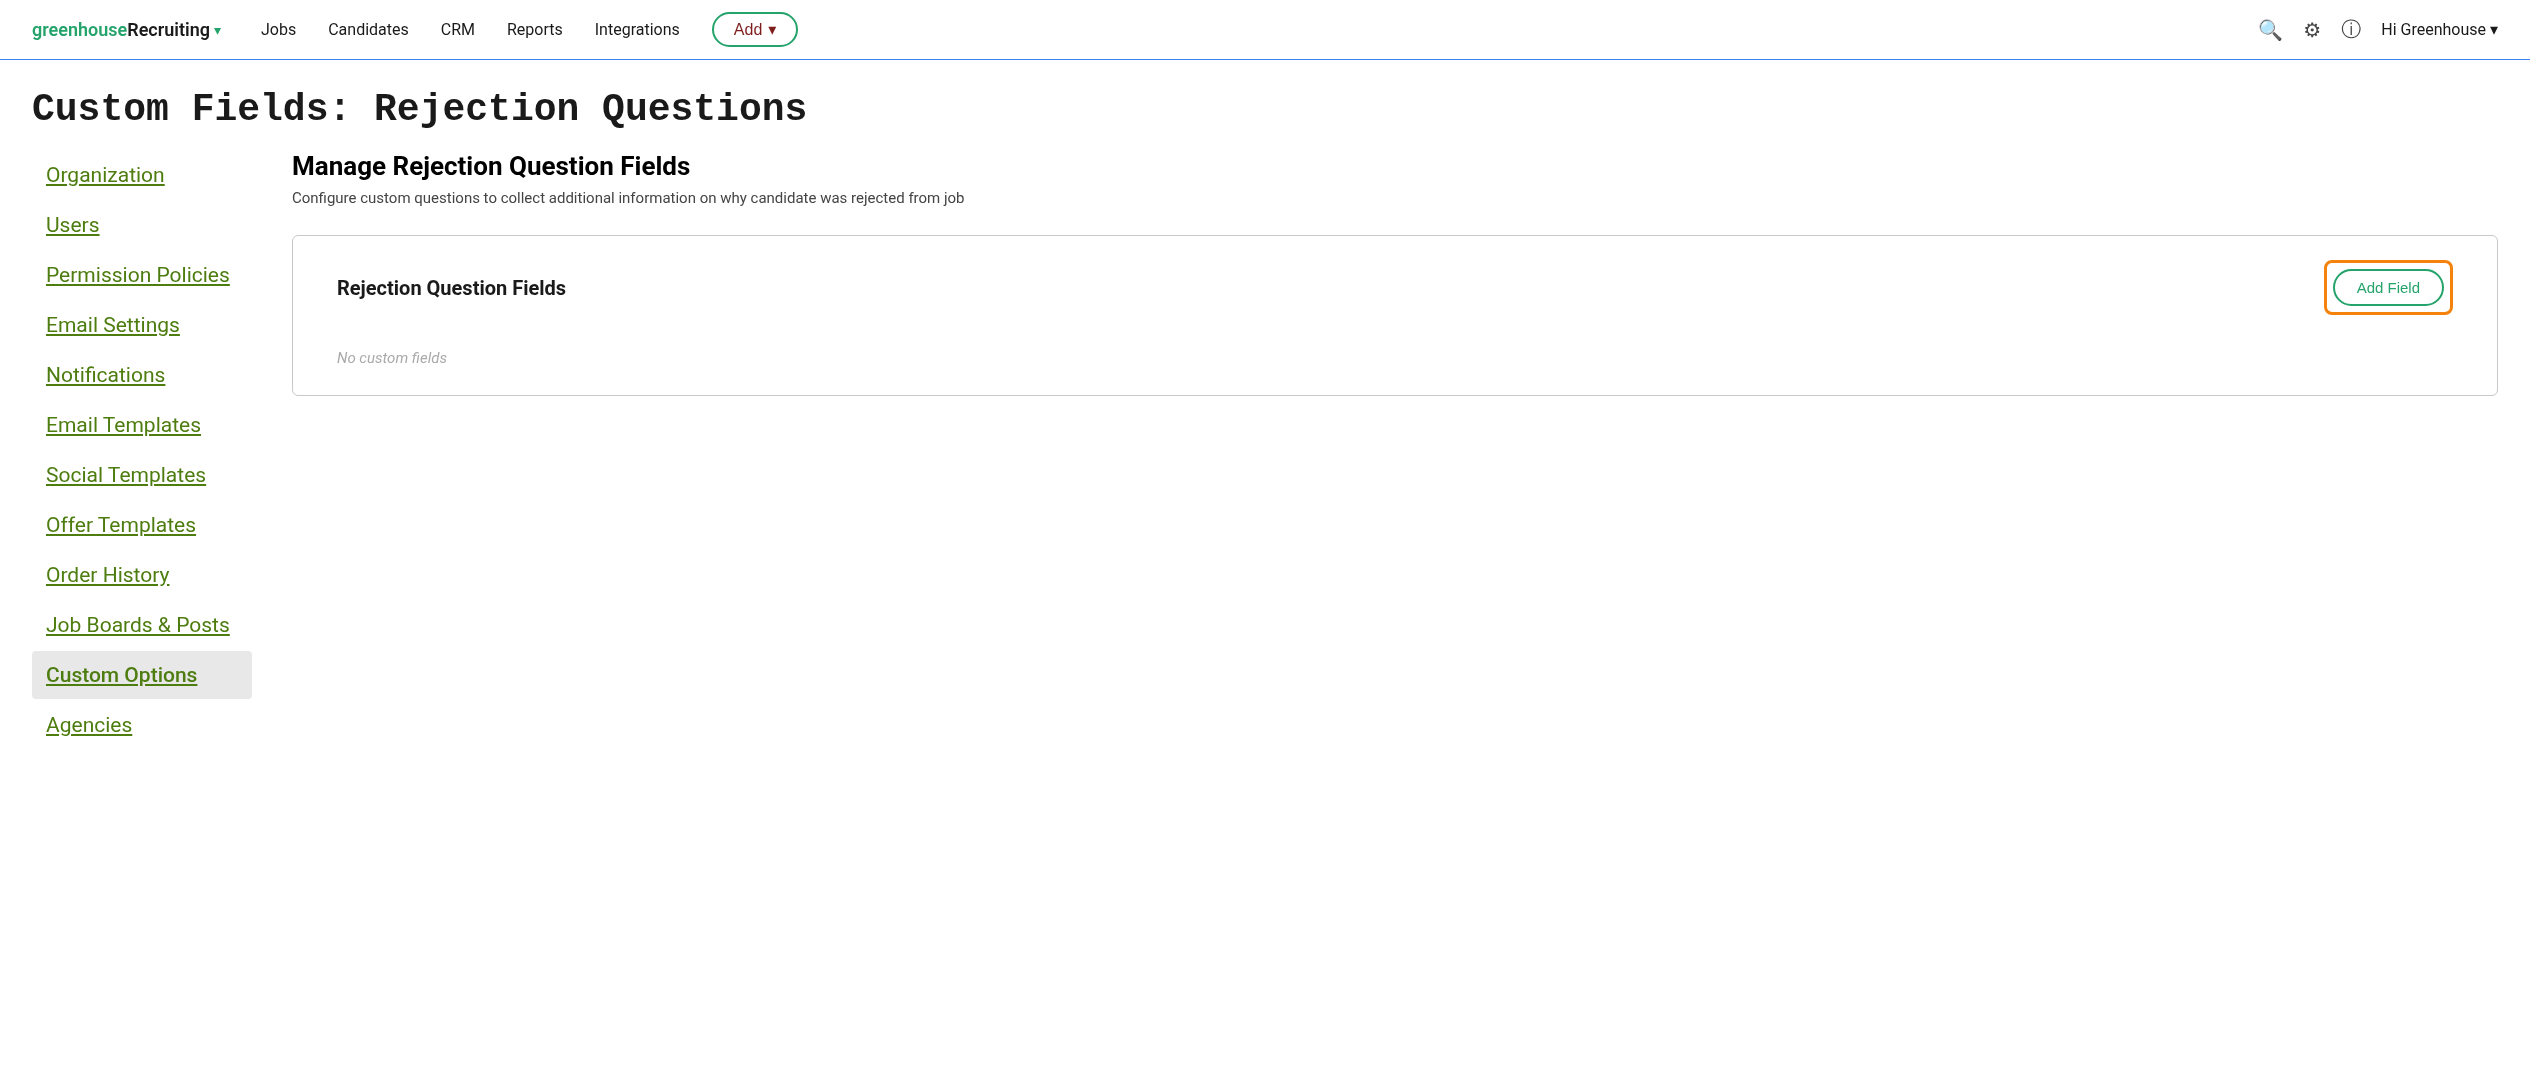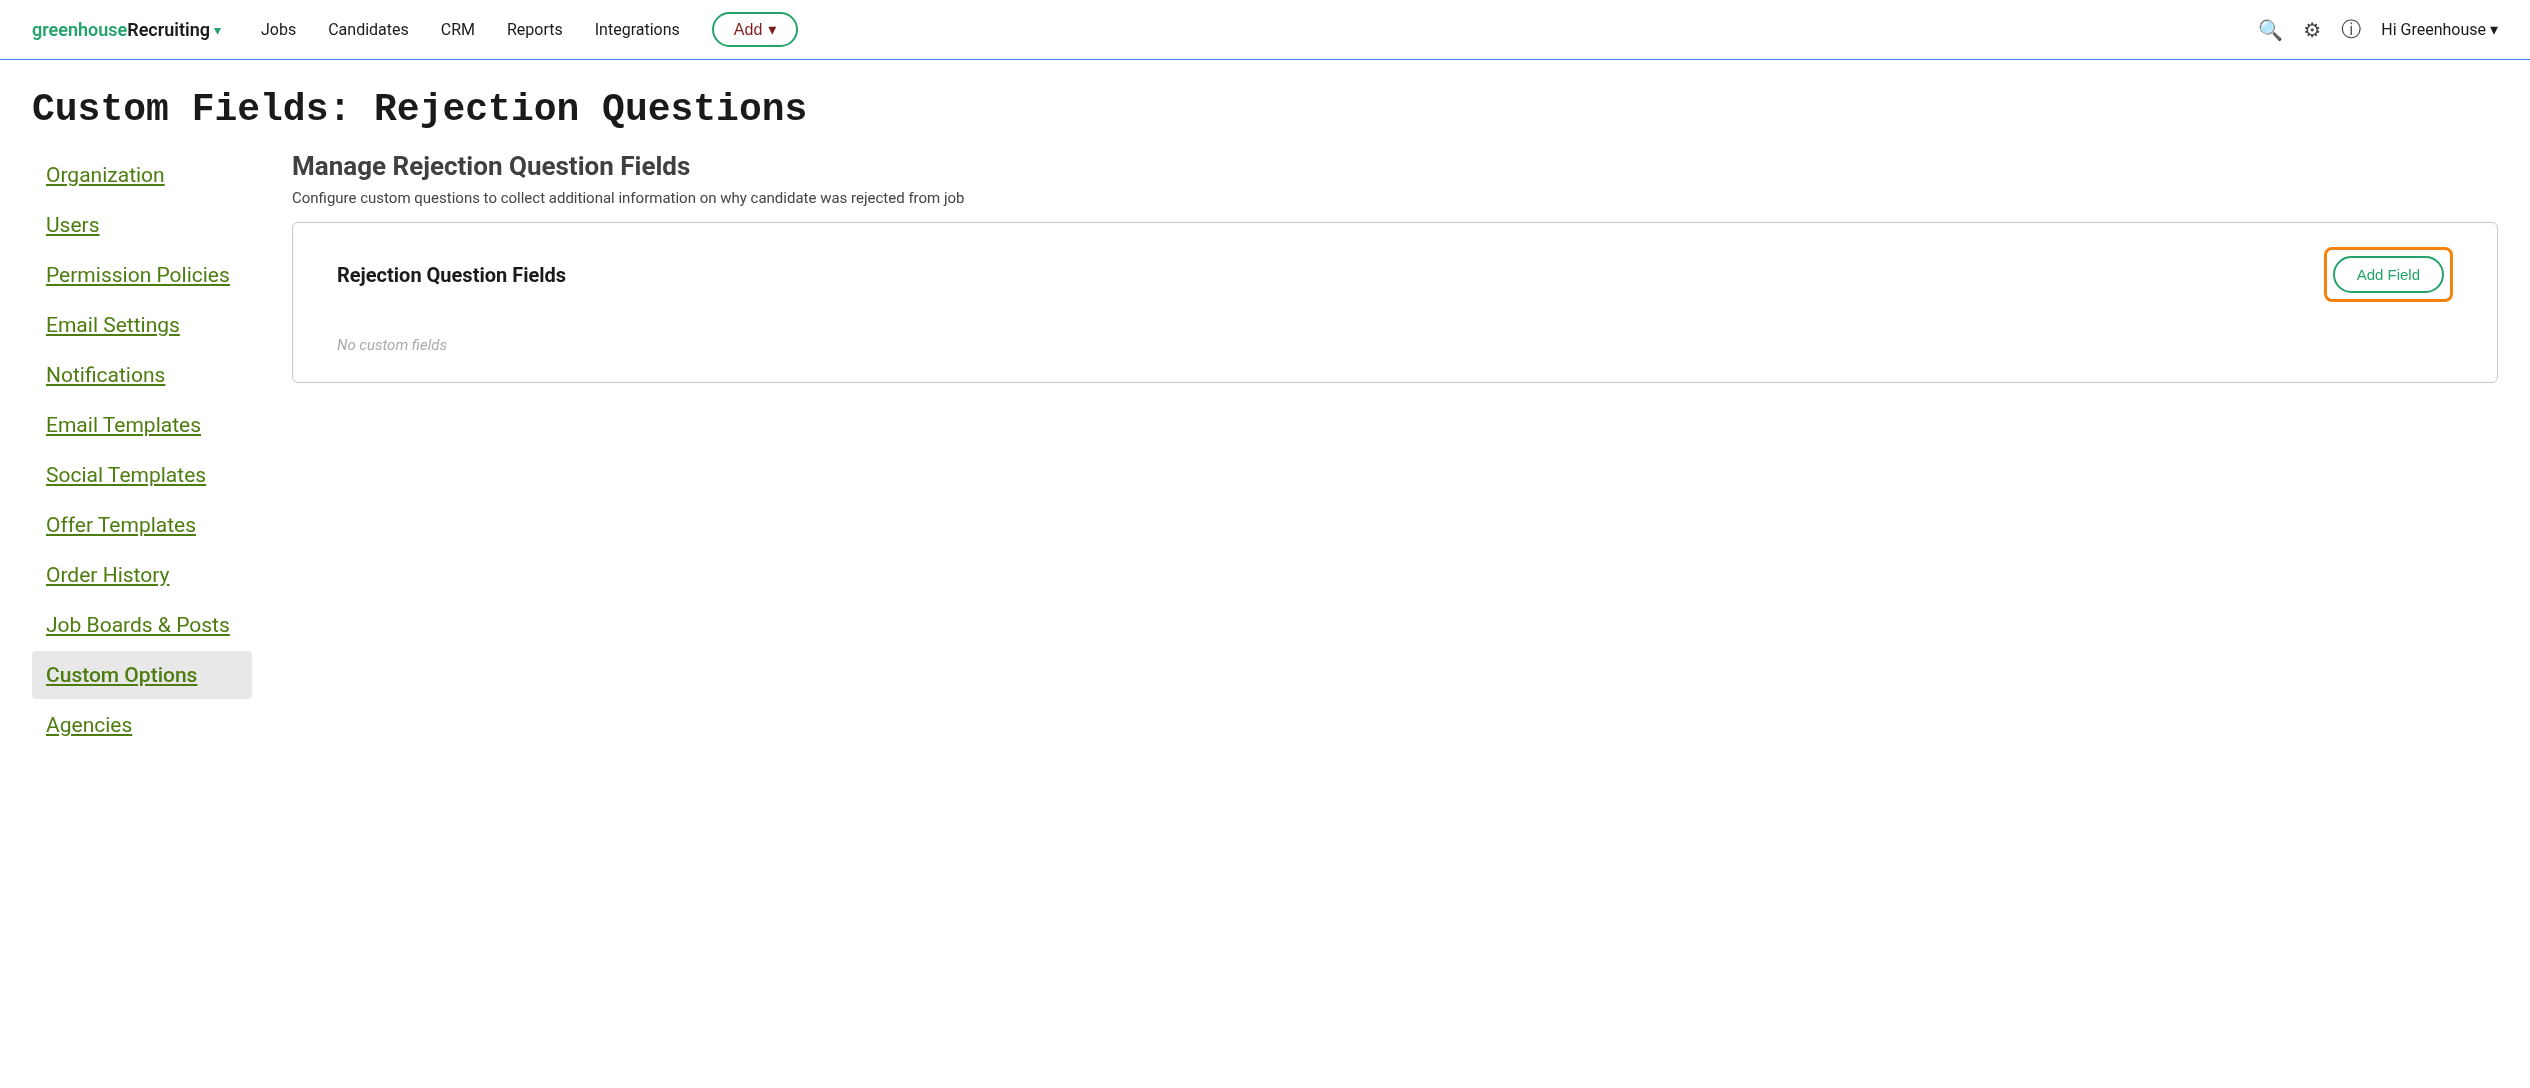--- a/index.html
+++ b/index.html
@@ -37,22 +37,22 @@
     
     .sidebar { width: 240px; flex-shrink: 0; padding-right: 20px; }
     .sidebar-item {
       padding: 12px 14px; font-size: 21px; color: #4d7c0f; cursor: pointer;
       border-radius: 4px; margin-bottom: 2px; display: block; text-decoration: underline;
     }
     .sidebar-item.active { background: #e8e8e8; font-weight: 500; }
 
     
     .main-content { flex: 1; padding-left: 20px; }
-    .section-title { font-size: 26px; font-weight: 700; color: #404040; margin-bottom: 8px; }
-    .section-desc { font-size: 15px; color: #444; margin-bottom: 15px; }
+    .section-title { font-size: 26px; font-weight: 700; color: #000000; margin-bottom: 8px; }
+    .section-desc { font-size: 15px; color: #444; margin-bottom: 28px; }
 
     
     .card {
       border: 1px solid #c8c8c8; border-radius: 6px; padding: 24px 44px;
     }
     .card-header {
       display: flex; align-items: center; justify-content: space-between;
       margin-bottom: 24px;
     }
     .card-title { font-size: 20px; font-weight: 700; color: #1a1a1a; }

